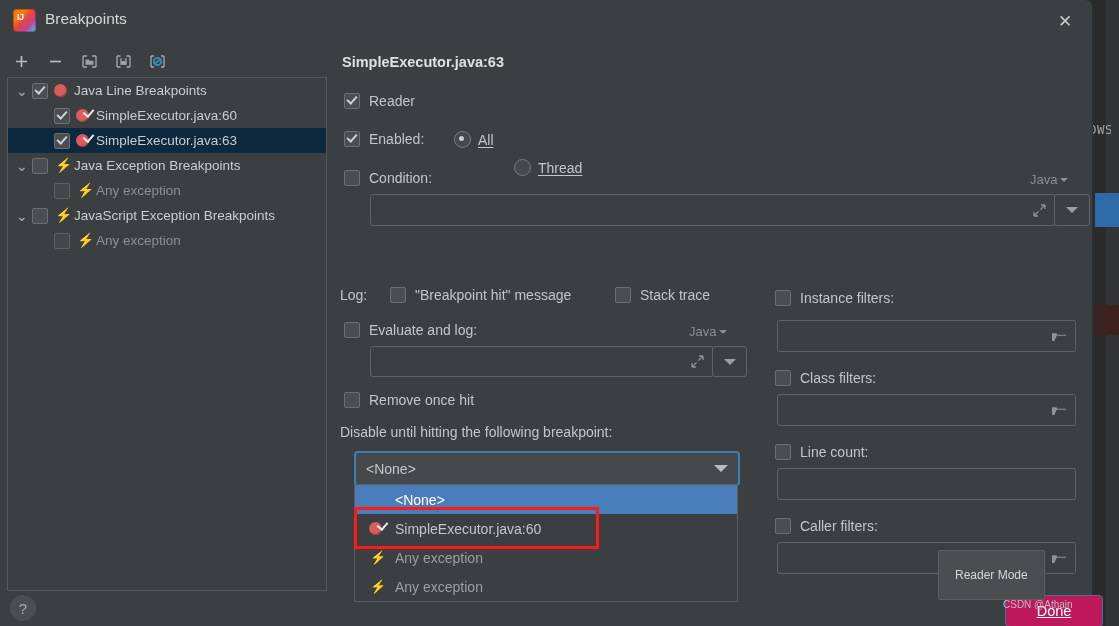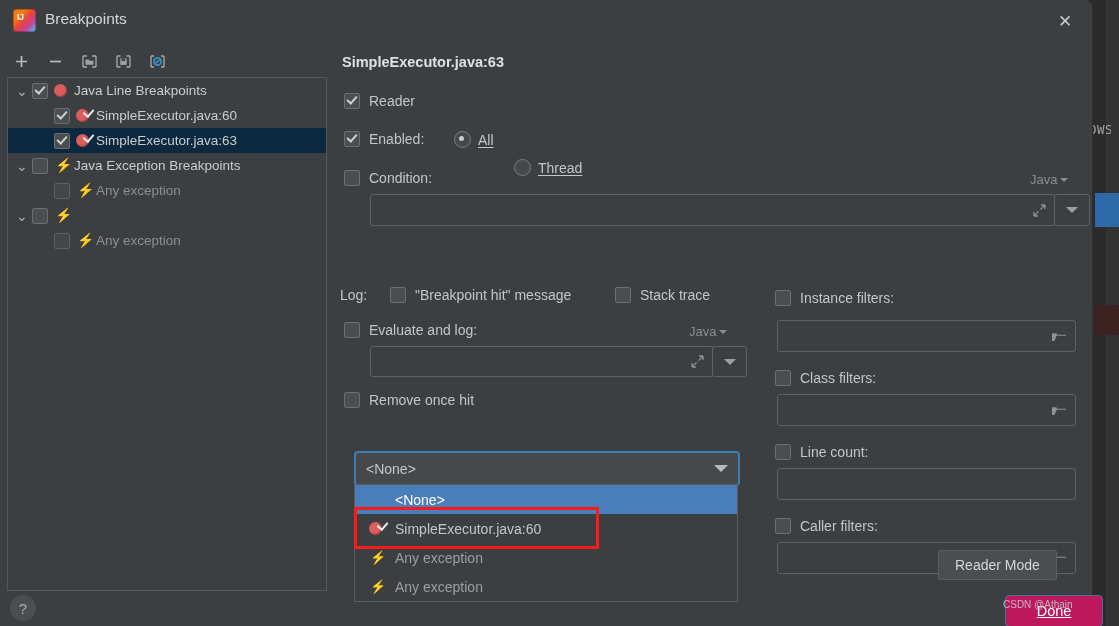--- a/index.html
+++ b/index.html
@@ -249,21 +249,21 @@
   .code-line { height: 22px; display: flex; align-items: center; white-space: pre; }
   .gutter { width: 32px; text-align: right; color: #787878; font-size: 13px; padding-right: 8px; }
   .bpmark { width: 20px; position: relative; }
   #line62 { color: #a9b7c6; }
   #line63-wrap { background: #3b2525; }
   .kw { color: #cc7832; }
   .pl { color: #a9b7c6; }
   #reader-mode {
     position: absolute; left: 938px; top: 550px;
     background: #4a4e50; color: #d6d6d6;
-    padding: 6px 16px; font-size: 14px; border-radius: 2px;
+    padding: 17px 16px; font-size: 12px; border-radius: 2px;
     border: 1px solid #5a5e60; z-index: 20;
   }
 
   
   #bottom-bar {
     position: absolute; left: 0; top: 592px; width: 1092px; height: 34px;
   }
   #help-btn {
     position: absolute; left: 10px; top: 3px;
     width: 26px; height: 26px; border-radius: 50%;
@@ -407,20 +407,21 @@
           </span>
         <span class="tree-label dim">Any exception</span>
       </div>
 
       <div class="tree-row">
         <span class="twisty">⌄</span>
         <span class="cb"></span>
         <span class="bp-icon">
             <span class="ic-bolt">⚡</span>
           </span>
+        <span class="tree-label">JavaScript Exception Breakpoints</span>
       </div>
       <div class="tree-row indent">
         <span class="twisty blank">⌄</span>
         <span class="cb dim"></span>
         <span class="bp-icon">
             <span class="ic-bolt dim">⚡</span>
           </span>
         <span class="tree-label dim">Any exception</span>
       </div>
 
@@ -497,20 +498,21 @@
     </div>
     <div class="split-btn" style="left:380px; top:305px; width:33px; height:29px;">
       <span class="caret-dn"></span>
     </div>
 
     <div class="chk-row" style="left:12px; top:351px;">
       <span class="chk"></span>
       <span class="lbl">Remove once hit</span>
     </div>
 
+    <div style="position:absolute; left:8px; top:383px;" class="lbl">Disable until hitting the following breakpoint:</div>
 
     <div id="combo">
       <span id="combo-value">&lt;None&gt;</span>
       <span id="combo-arrow"></span>
     </div>
 
     <div id="combo-popup">
       <div class="opt sel">
         <span class="oi"></span>
         <span class="opt-label">&lt;None&gt;</span>

